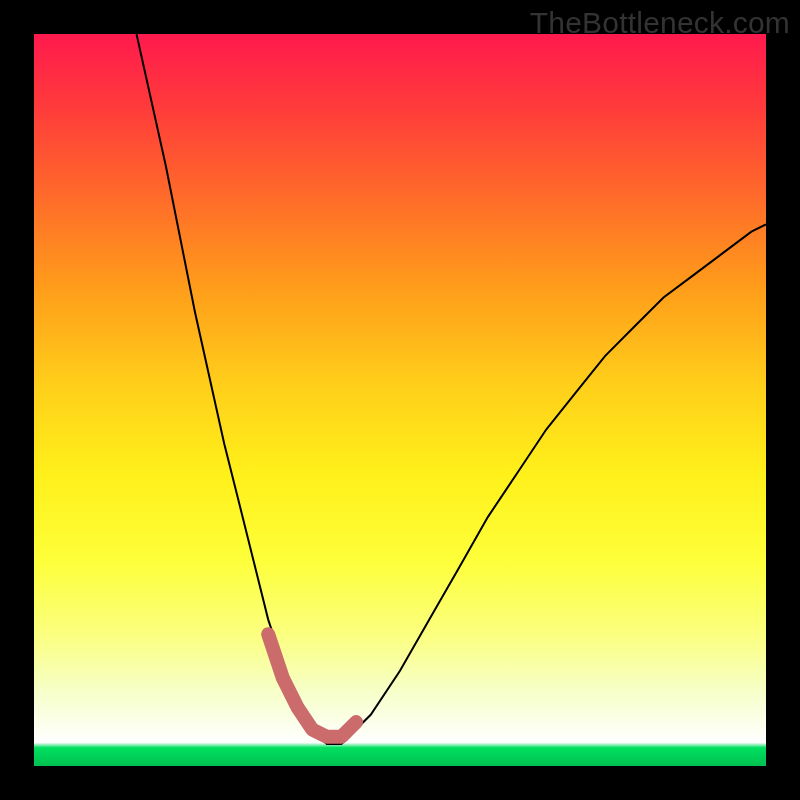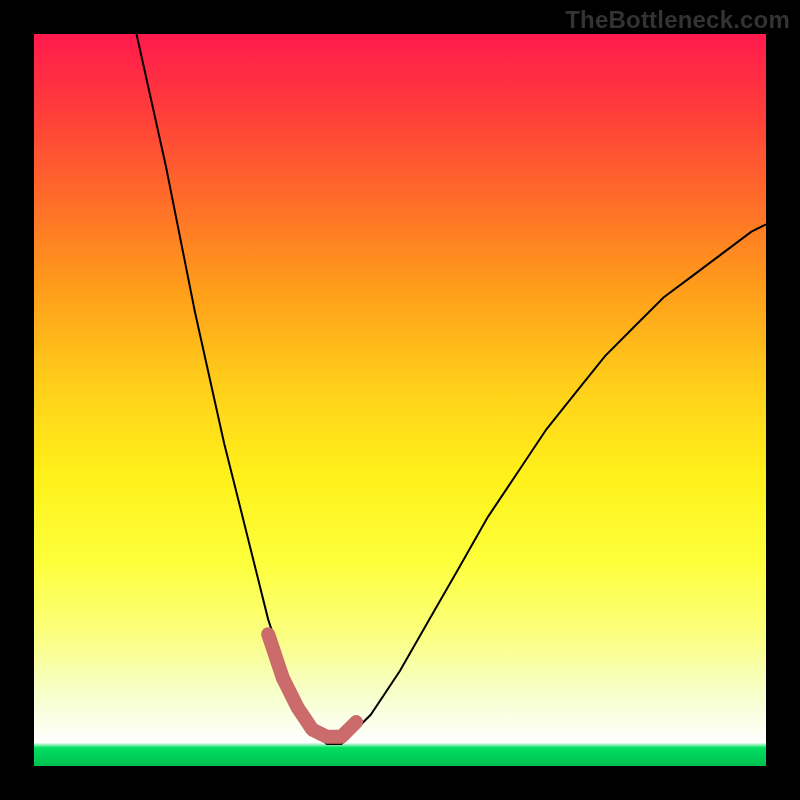--- a/index.html
+++ b/index.html
@@ -30,22 +30,22 @@
       #ffffff 96.8%,
       #00e060 97.5%,
       #00c050 100%
     );
   }
   .watermark {
     position: absolute;
     top: 6px;
     right: 10px;
     color: #333;
-    font-size: 24px;
-    font-weight: 700;
+    font-size: 30px;
+    font-weight: 400;
     letter-spacing: 0.2px;
   }
   svg.curve {
     position: absolute;
     left: 0;
     top: 0;
     width: 732px;
     height: 732px;
     overflow: visible;
   }

